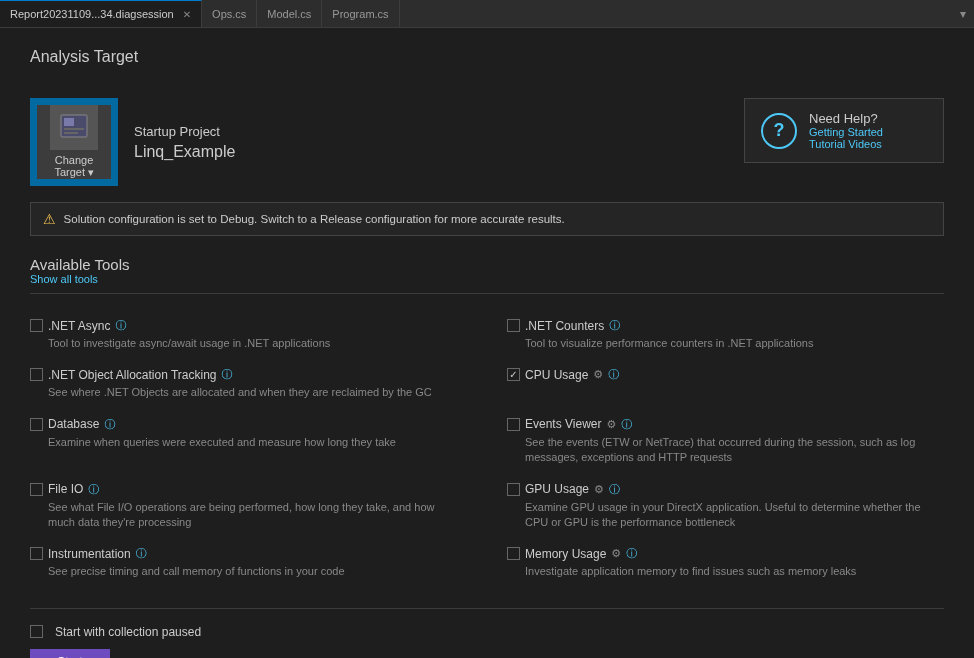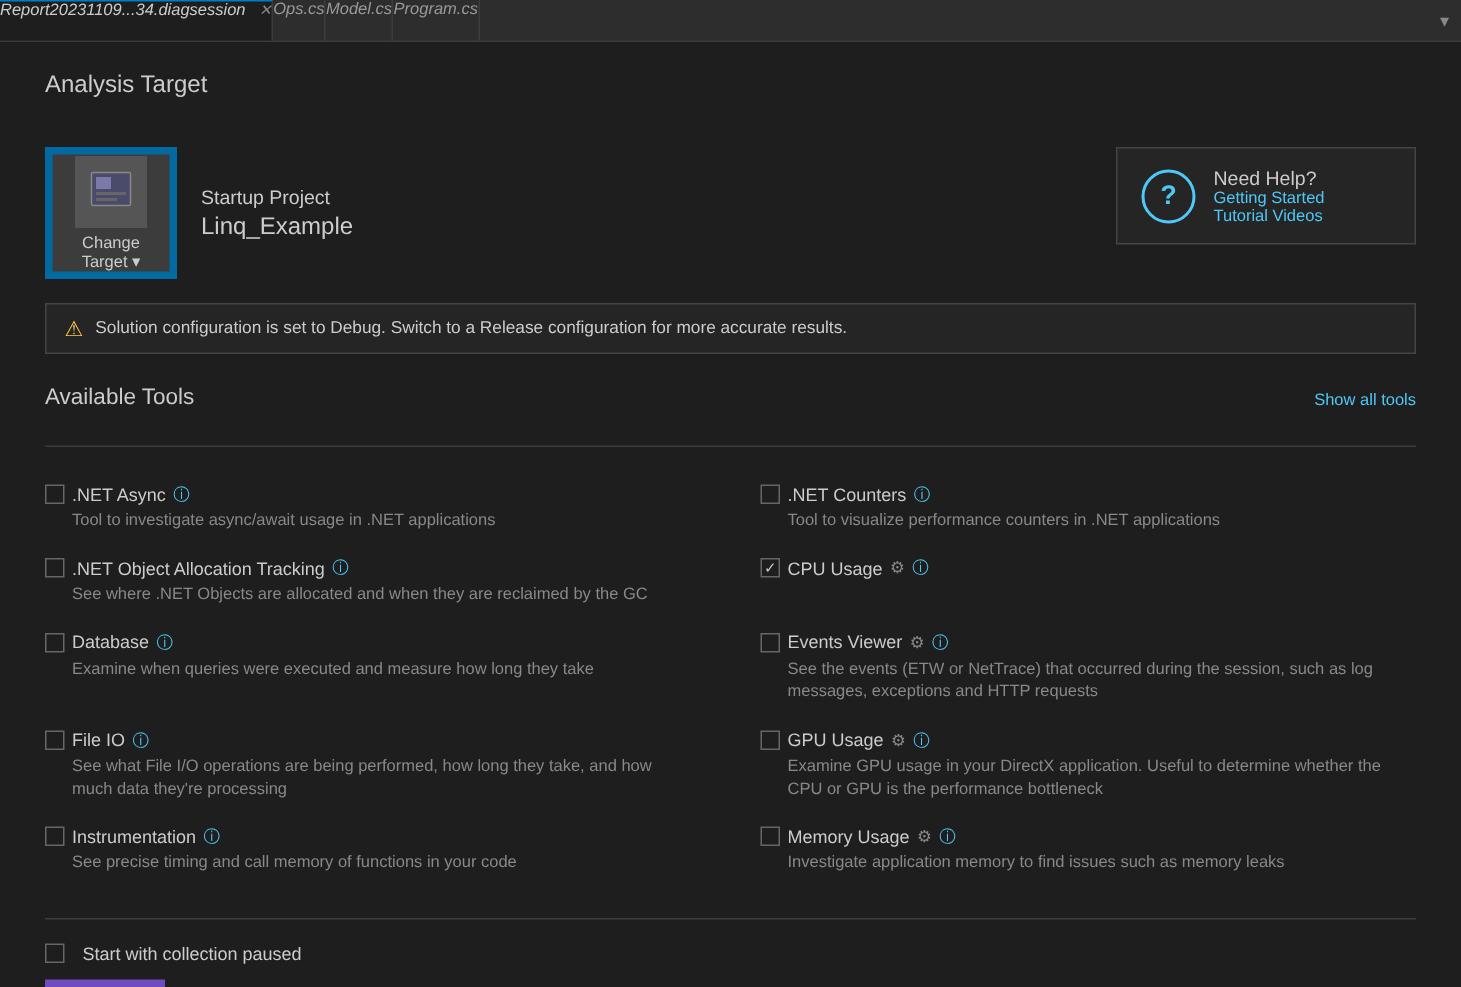--- a/index.html
+++ b/index.html
@@ -16,28 +16,28 @@
     
     .tab-bar {
       display: flex;
       background: #2d2d2d;
       border-bottom: 1px solid #3c3c3c;
       height: 28px;
       align-items: stretch;
     }
     .tab {
       display: flex;
-      padding: 0 0;
+      align-items: center;
+      padding: 0 10px;
       font-size: 11px;
       color: #999;
       border-right: 1px solid #3c3c3c;
       cursor: pointer;
       white-space: nowrap;
       gap: 5px;
-      font-style: italic;
     }
     .tab.active {
       background: #1e1e1e;
       color: #cccccc;
       border-top: 1px solid #007acc;
     }
     .tab-close {
       font-size: 10px;
       color: #888;
       cursor: pointer;
@@ -76,21 +76,21 @@
     .startup-project-area {
       display: flex;
       align-items: center;
       gap: 16px;
     }
 
     .project-icon-box {
       width: 88px;
       height: 88px;
       background: #3c3c3c;
-      border: 5px solid #0369a1;
+      border: 7px solid #0369a1;
       display: flex;
       flex-direction: column;
       align-items: center;
       justify-content: flex-end;
       gap: 4px;
       cursor: pointer;
     }
 
     .project-icon-inner {
       width: 48px;
@@ -176,25 +176,26 @@
     }
 
     .warning-icon {
       color: #f9c74f;
       font-size: 14px;
     }
 
     
     .tools-header {
       display: flex;
-      align-items: flex-end;
+      align-items: flex-start;
       justify-content: space-between;
       margin-bottom: 16px;
       border-bottom: 1px solid #3c3c3c;
-      padding-bottom: 24px;
+      padding-bottom: 8px;
+      flex-direction: column;
     }
 
     .tools-title {
       font-size: 15px;
       color: #cccccc;
       font-weight: 400;
     }
 
     .show-all-link {
       font-size: 11px;

